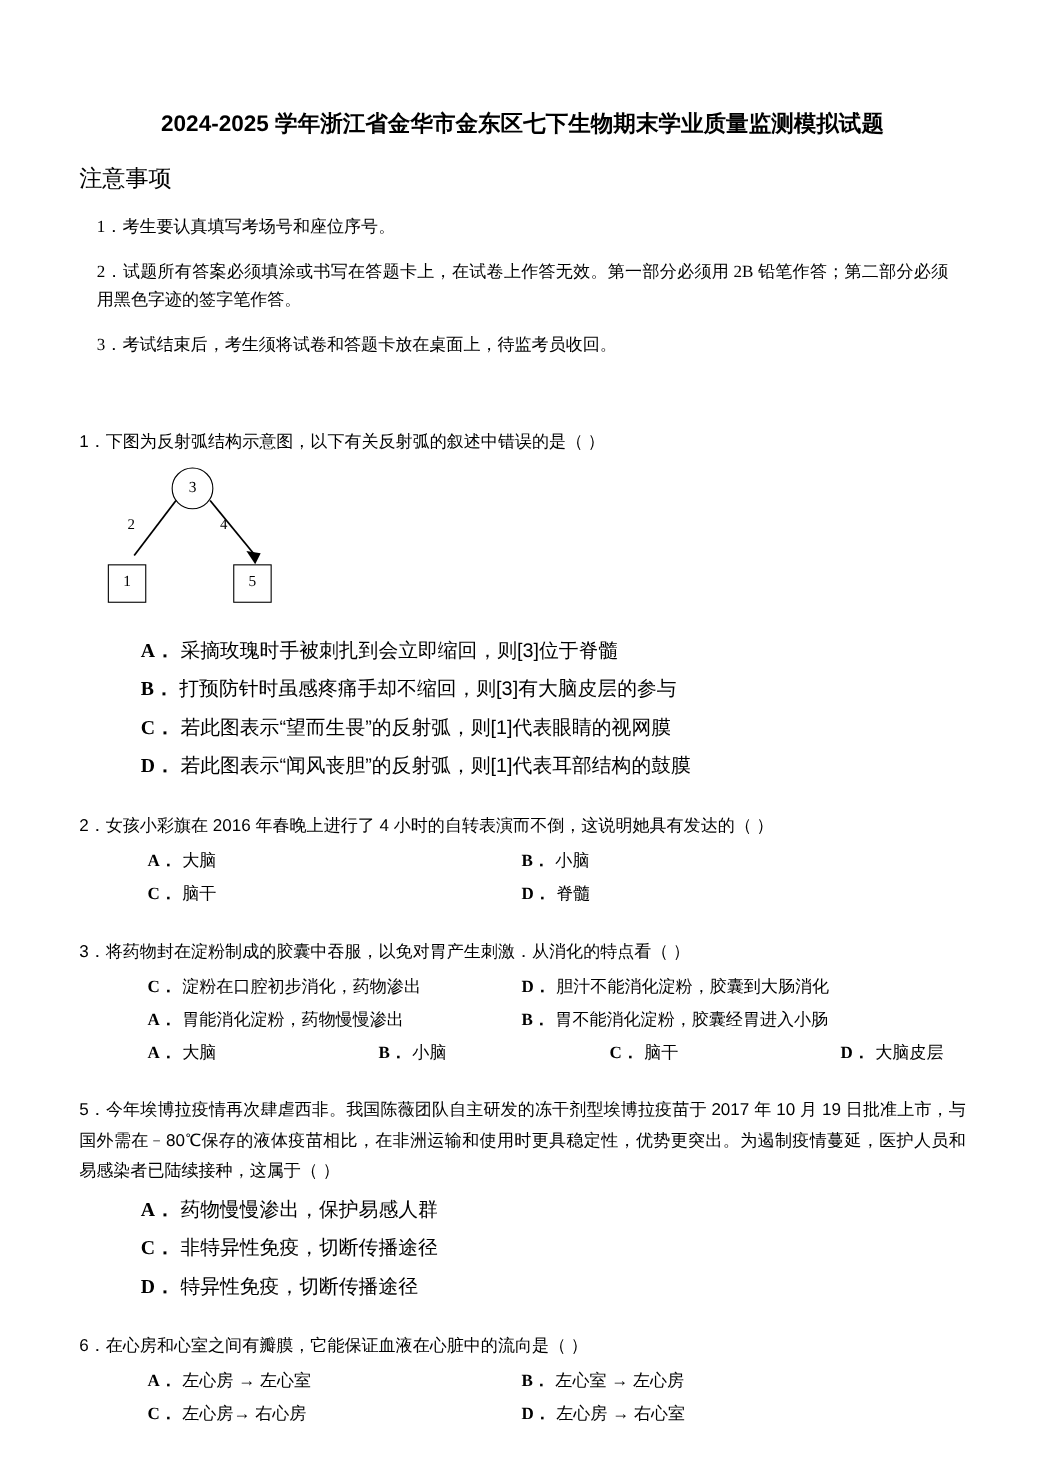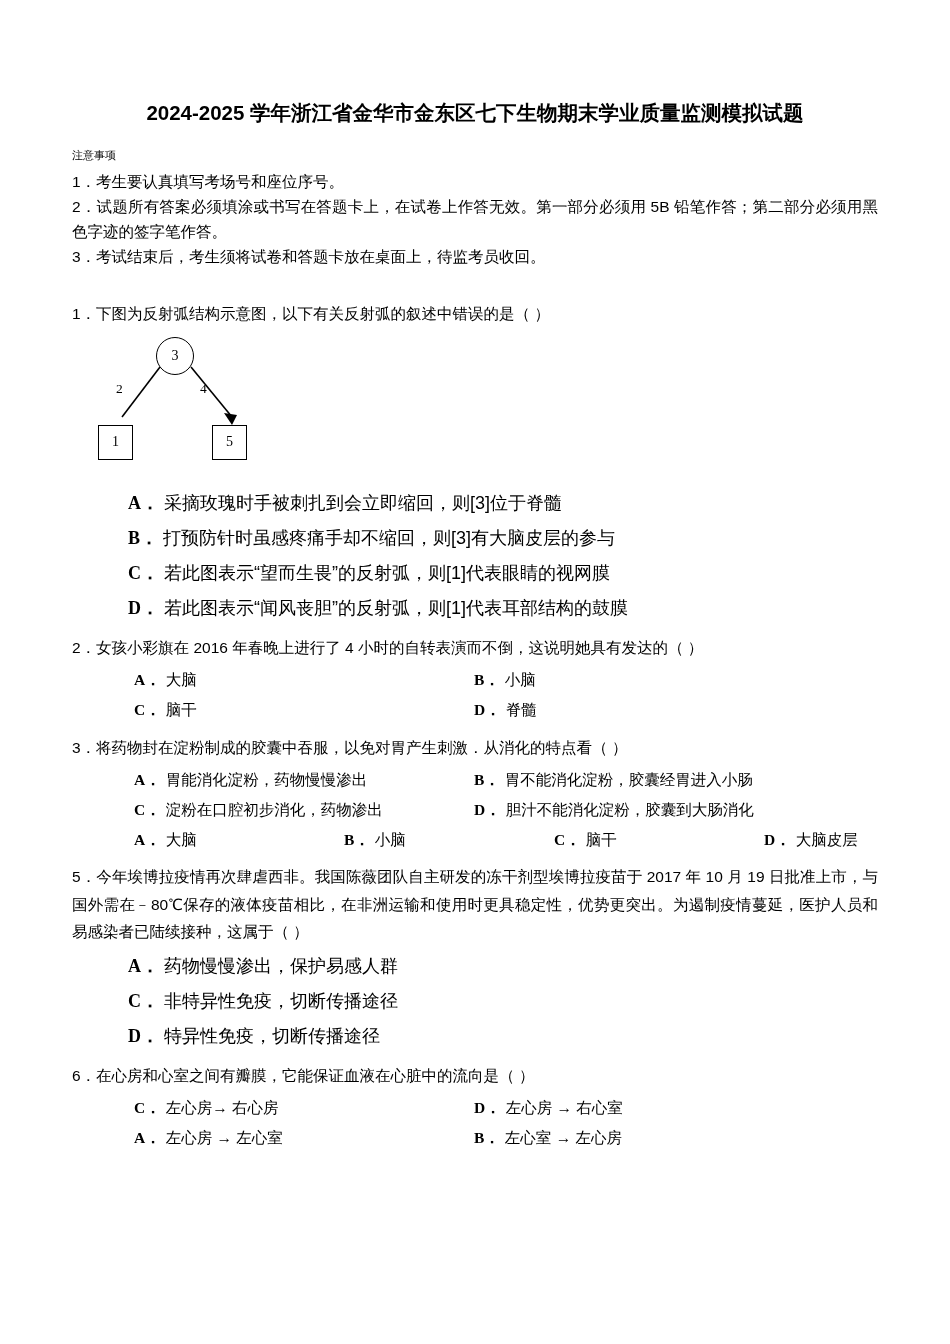--- a/index.html
+++ b/index.html
@@ -24,38 +24,38 @@
     font-family: "Liberation Sans", sans-serif;
     font-size: 20.5px;
     font-weight: bold;
     text-align: center;
     letter-spacing: 0px;
     margin: 0 0 20px 0;
     line-height: 1.3;
   }
   .notice-heading {
     font-family: "Liberation Sans", sans-serif;
-    font-size: 11px;
+    font-size: 21px;
     margin: 0 0 6px 0;
     line-height: 1.5;
   }
   .notice-line {
-    font-family: Liberation Sans, sans-serif;
+    font-family: Liberation Serif, serif;
     font-size: 15.5px;
     line-height: 1.62;
-    margin: 0;
+    margin: 16px;
     text-align: justify;
   }
   .spacer-lg { height: 22px; }
 
   .q-stem {
     font-family: "Liberation Sans", sans-serif;
     font-size: 15.5px;
     line-height: 1.75;
-    margin: 8px 0 4px 0;
+    margin: 23px 0 4px 0;
     text-align: justify;
   }
 
   .opt-block {
     margin: 0 0 0 22px;
   }
   .opt-row {
     display: flex;
     font-family: "Liberation Sans", sans-serif;
     font-size: 15.5px;
@@ -127,21 +127,21 @@
 </style>
 </head>
 <body>
 
 <div class="page">
 
   <div class="doc-title">2024-2025 学年浙江省金华市金东区七下生物期末学业质量监测模拟试题</div>
 
   <div class="notice-heading">注意事项</div>
   <div class="notice-line">1．考生要认真填写考场号和座位序号。</div>
-  <div class="notice-line">2．试题所有答案必须填涂或书写在答题卡上，在试卷上作答无效。第一部分必须用 5B 铅笔作答；第二部分必须用黑色字迹的签字笔作答。</div>
+  <div class="notice-line">2．试题所有答案必须填涂或书写在答题卡上，在试卷上作答无效。第一部分必须用 2B 铅笔作答；第二部分必须用黑色字迹的签字笔作答。</div>
   <div class="notice-line">3．考试结束后，考生须将试卷和答题卡放在桌面上，待监考员收回。</div>
 
   <div class="spacer-lg"></div>
 
   <div>
     <div class="q-stem">1．下图为反射弧结构示意图，以下有关反射弧的叙述中错误的是（      ）</div>
 
     <div class="diagram">
       <svg class="diag-svg" width="230" height="135">
         <line x1="70" y1="30" x2="32" y2="80" stroke="#000" stroke-width="1.6"></line>
@@ -192,32 +192,32 @@
         </div>
       </div>
     </div>
   </div>
 
   <div>
     <div class="q-stem">3．将药物封在淀粉制成的胶囊中吞服，以免对胃产生刺激．从消化的特点看（    ）</div>
     <div class="opt-block">
       <div class="opt-row">
         <div class="opt-col w50">
+          <span class="opt-label">C．</span><span>淀粉在口腔初步消化，药物渗出</span>
+        </div>
+        <div class="opt-col">
+          <span class="opt-label">D．</span><span>胆汁不能消化淀粉，胶囊到大肠消化</span>
+        </div>
+      </div>
+      <div class="opt-row">
+        <div class="opt-col w50">
           <span class="opt-label">A．</span><span>胃能消化淀粉，药物慢慢渗出</span>
         </div>
         <div class="opt-col">
           <span class="opt-label">B．</span><span>胃不能消化淀粉，胶囊经胃进入小肠</span>
-        </div>
-      </div>
-      <div class="opt-row">
-        <div class="opt-col w50">
-          <span class="opt-label">C．</span><span>淀粉在口腔初步消化，药物渗出</span>
-        </div>
-        <div class="opt-col">
-          <span class="opt-label">D．</span><span>胆汁不能消化淀粉，胶囊到大肠消化</span>
         </div>
       </div>
     </div>
   </div>
 
   <div>
     <div class="opt-block">
       <div class="opt-row">
         <div class="opt-col w4col">
           <span class="opt-label">A．</span><span>大脑</span>
@@ -248,30 +248,30 @@
         <span class="opt-label">D．</span><span>特异性免疫，切断传播途径</span>
       </div>
     </div>
   </div>
 
   <div>
     <div class="q-stem">6．在心房和心室之间有瓣膜，它能保证血液在心脏中的流向是（ ）</div>
     <div class="opt-block">
       <div class="opt-row">
         <div class="opt-col w50">
+          <span class="opt-label">A．</span><span>左心房 → 左心室</span>
+        </div>
+        <div class="opt-col">
+          <span class="opt-label">B．</span><span>左心室 → 左心房</span>
+        </div>
+      </div>
+      <div class="opt-row">
+        <div class="opt-col w50">
           <span class="opt-label">C．</span><span>左心房→ 右心房</span>
         </div>
         <div class="opt-col">
           <span class="opt-label">D．</span><span>左心房 → 右心室</span>
         </div>
       </div>
-      <div class="opt-row">
-        <div class="opt-col w50">
-          <span class="opt-label">A．</span><span>左心房 → 左心室</span>
-        </div>
-        <div class="opt-col">
-          <span class="opt-label">B．</span><span>左心室 → 左心房</span>
-        </div>
-      </div>
     </div>
   </div>
 
 </div>
 
 </body></html>

